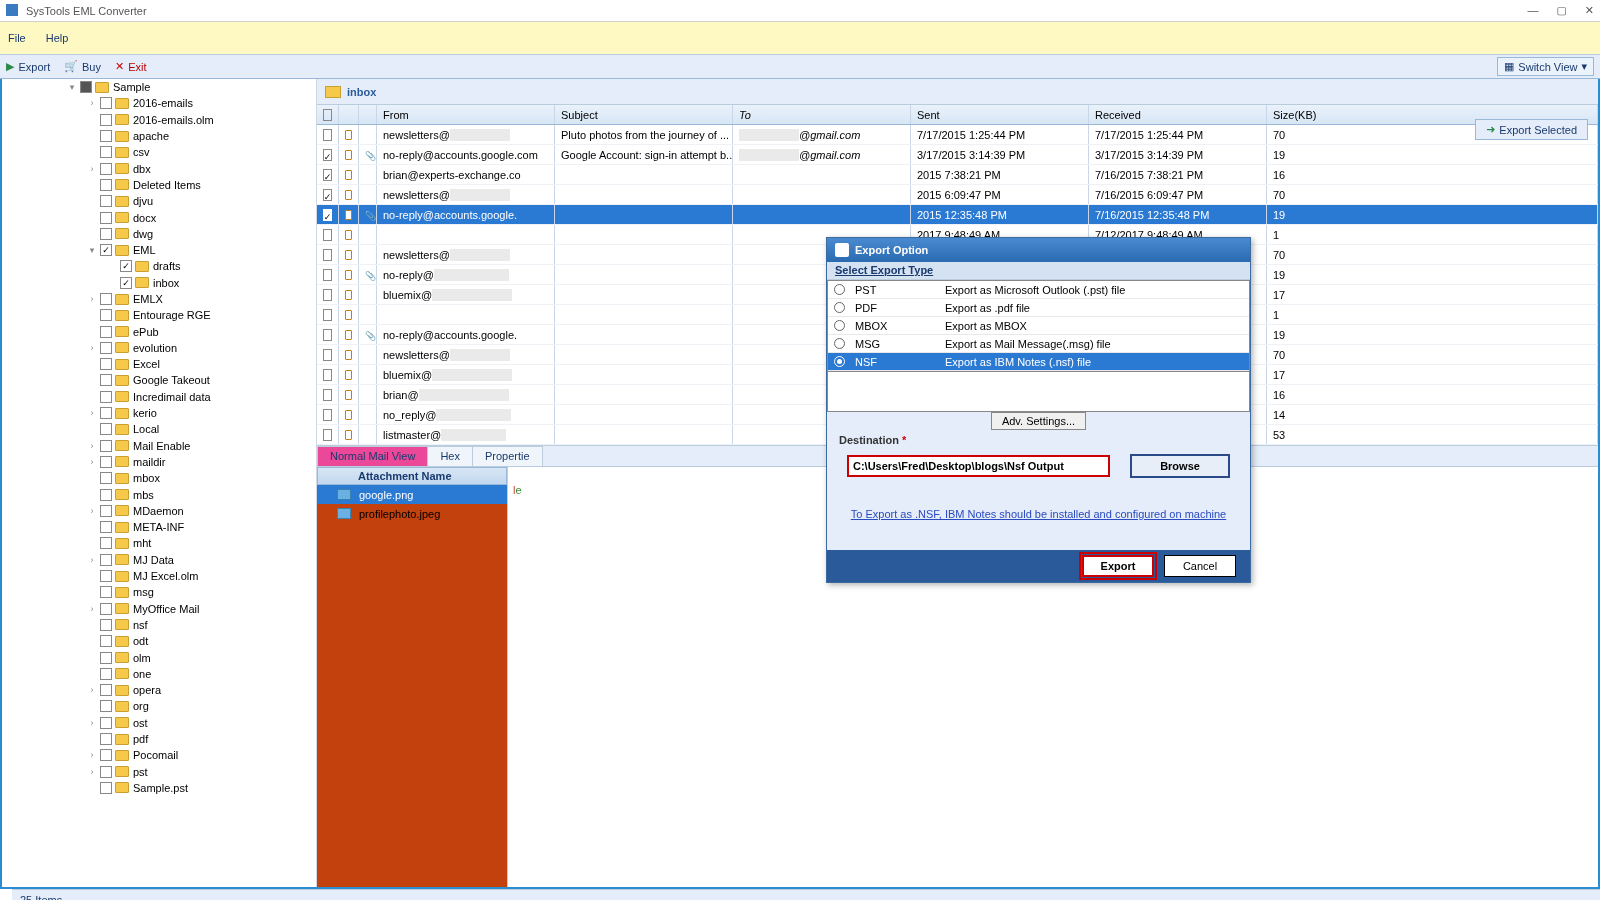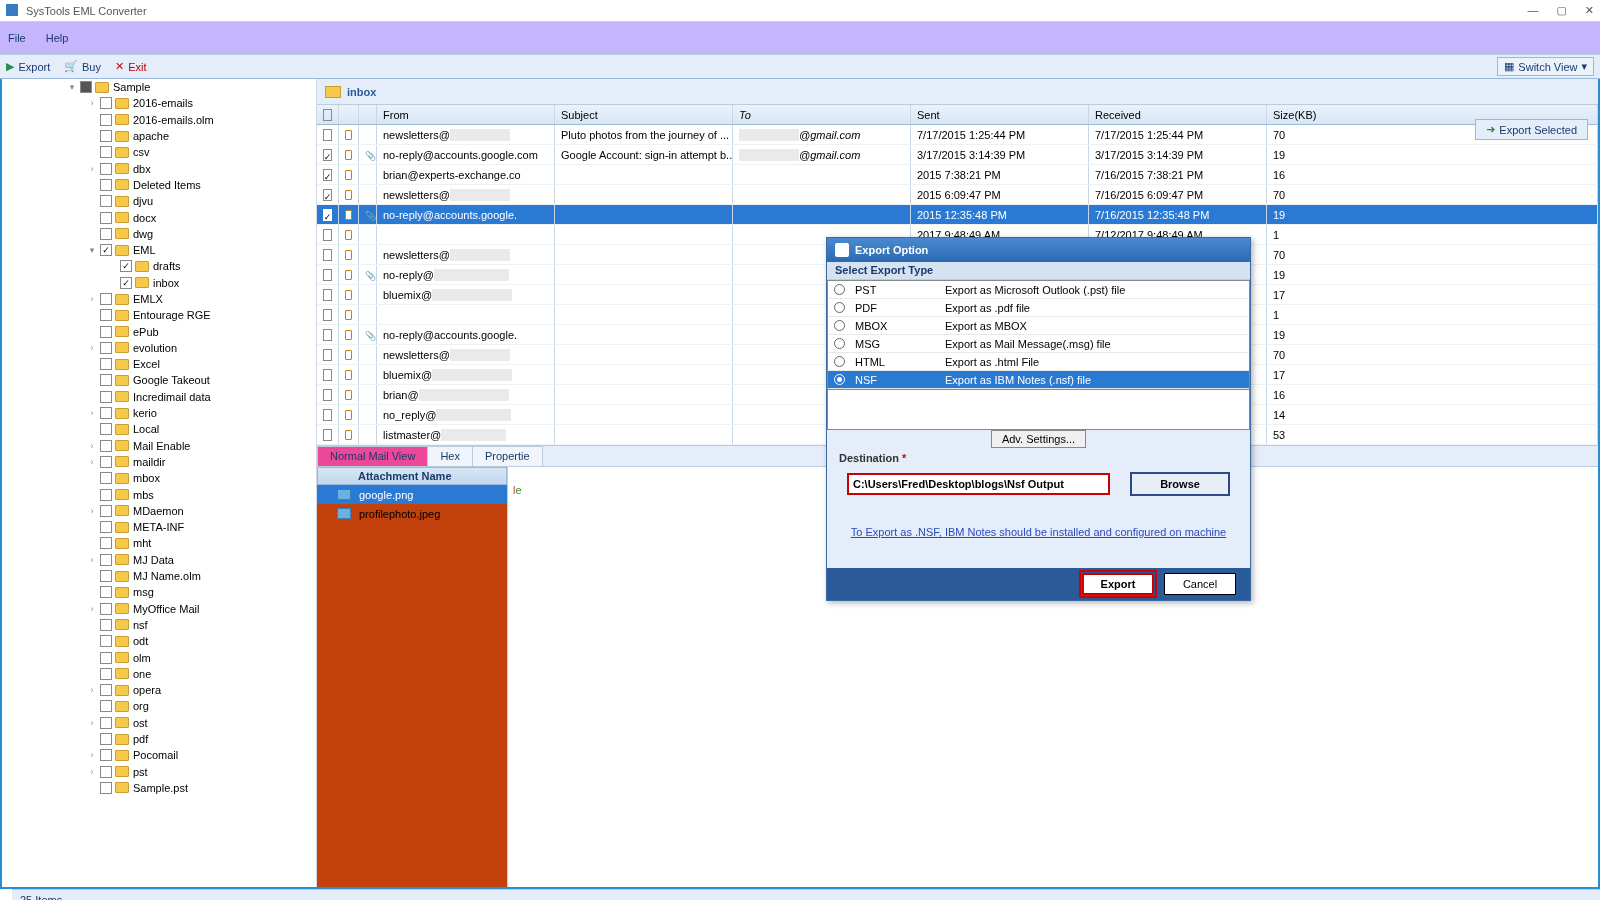--- a/index.html
+++ b/index.html
@@ -1,20 +1,20 @@
 <!DOCTYPE html>
 <html><head>
 <meta charset="utf-8">
 <style>
 * { box-sizing: border-box; margin: 0; padding: 0; font-family: "Segoe UI", Tahoma, sans-serif; font-size: 11px; }
 html, body { width: 1600px; height: 900px; overflow: hidden; background: #fff; }
 .titlebar { height: 22px; background: #fff; border-bottom: 1px solid #d0d0d0; display: flex; align-items: center; padding: 0 6px; color: #555; }
 .titlebar .appicon { width: 14px; height: 14px; margin-right: 6px; }
 .titlebar .winbtns { margin-left: auto; display: flex; gap: 18px; color: #555; }
-.menubar { height: 22px; background: #c4b5fd; border-bottom: 1px solid #bcd; display: flex; align-items: center; padding: 16px 8px; gap: 20px; color: #1a3a6e; }
+.menubar { height: 22px; background: #fef9c3; border-bottom: 1px solid #bcd; display: flex; align-items: center; padding: 16px 8px; gap: 20px; color: #1a3a6e; }
 .menubar span { cursor: default; }
 .toolbar { height: 24px; background: #e4edf9; border-bottom: 1px solid #9ab8d8; display: flex; align-items: center; padding: 0 6px; gap: 14px; }
 .toolbar .tb-btn { display: flex; align-items: center; gap: 4px; color: #1a3a6e; }
 .toolbar .tb-btn.red { color: #b00; }
 .toolbar .spacer { flex: 1; }
 .main { display: flex; height: 810px; border: 2px solid #2a8dd4; border-top: none; }
 .tree { width: 315px; border-right: 1px solid #cfd8e3; overflow-y: scroll; background: #fff; position: relative; }
 .tree-row { height: 16.3px; display: flex; align-items: center; white-space: nowrap; }
 .tree-row .exp { width: 10px; text-align: center; color: #888; font-size: 9px; }
 .tree-row .cb { width: 12px; height: 12px; border: 1px solid #888; margin: 0 3px; display: inline-flex; align-items: center; justify-content: center; font-size: 9px; }
@@ -48,21 +48,21 @@
 .attach-row.sel { background: #2a7ad4; color: #fff; }
 .attach-row .aico { width: 14px; height: 11px; background: #6ab0e0; border: 1px solid #3a80b0; }
 .preview-area { flex: 1; background: #fff; border-left: 1px solid #ccc; position: relative; }
 .preview-area .google-g { position: absolute; left: 5px; top: 6px; font-size: 24px; font-family: serif; }
 .bottom-split { display: flex; flex: 1; }
 .statusbar { height: 20px; background: #e4edf9; border-top: 1px solid #bcd; display: flex; align-items: center; padding: 4px 8px; color: #1a3a6e; margin-left: 12px; }
 
 .dialog { position: absolute; left: 509px; top: 158px; width: 425px; background: #e4edf9; border: 1px solid #3a6aa0; box-shadow: 2px 2px 6px rgba(0,0,0,0.3); z-index: 50; }
 .dlg-title { height: 24px; background: linear-gradient(#4a8ad0,#2a6ab0); color: #fff; display: flex; align-items: center; padding: 0 8px; font-weight: 600; gap: 6px; }
 .dlg-title .dico { width: 14px; height: 14px; background: #fff; border-radius: 2px; }
-.dlg-sub { height: 18px; background: #d4e2f2; padding: 2px 8px; color: #1a3a6e; font-weight: 600; border-bottom: 1px solid #bcd; }
+.dlg-sub { height: 18px; background: #d4e2f2; padding: 2px 8px; color: #1a3a6e; font-weight: 600; border-bottom: 1px solid #bcd; text-decoration: underline; }
 .opt-list { background: #fff; border: 1px solid #888; margin: 0; }
 .opt-row { height: 18px; display: flex; align-items: center; padding: 0 6px; gap: 10px; border-bottom: 1px solid #e8e8e8; }
 .opt-row.sel { background: #2a7ad4; color: #fff; }
 .opt-row .radio { width: 11px; height: 11px; border: 1px solid #666; border-radius: 50%; display: inline-flex; align-items: center; justify-content: center; }
 .opt-row.sel .radio { border-color: #fff; }
 .opt-row.sel .radio::after { content: ""; width: 5px; height: 5px; background: #fff; border-radius: 50%; }
 .opt-row .fmt { width: 80px; }
 .opt-spacer { height: 40px; background: #fff; border: 1px solid #888; border-top: none; }
 .adv-row { display: flex; justify-content: center; padding: 0 14px; }
 .adv-btn { background: #f0f0f0; border: 1px solid #888; padding: 2px 10px; }
@@ -300,21 +300,21 @@
       <div class="tree-row pad1">
         <span class="exp">›</span>
   <span class="cb "></span>
   <span class="fico"></span>
   <span class="lbl">MJ Data</span>
       </div>
       <div class="tree-row pad1">
         <span class="exp"></span>
   <span class="cb "></span>
   <span class="fico"></span>
-  <span class="lbl">MJ Name.olm</span>
+  <span class="lbl">MJ Excel.olm</span>
       </div>
       <div class="tree-row pad1">
         <span class="exp"></span>
   <span class="cb "></span>
   <span class="fico"></span>
   <span class="lbl">msg</span>
       </div>
       <div class="tree-row pad1">
         <span class="exp">›</span>
   <span class="cb "></span>
@@ -755,25 +755,20 @@
           <div class="opt-row">
             <span class="radio"></span>
    <span class="fmt">MBOX</span>
    <span>Export as MBOX</span>
           </div>
           <div class="opt-row">
             <span class="radio"></span>
    <span class="fmt">MSG</span>
    <span>Export as Mail Message(.msg) file</span>
           </div>
-          <div class="opt-row">
-            <span class="radio"></span>
-   <span class="fmt">HTML</span>
-   <span>Export as .html File</span>
-          </div>
           <div class="opt-row sel">
             <span class="radio"></span>
    <span class="fmt">NSF</span>
    <span>Export as IBM Notes (.nsf) file</span>
           </div>
         </div>
       <div class="opt-spacer"></div>
       <div class="adv-row">
         <button class="adv-btn">Adv. Settings...</button>
       </div>

